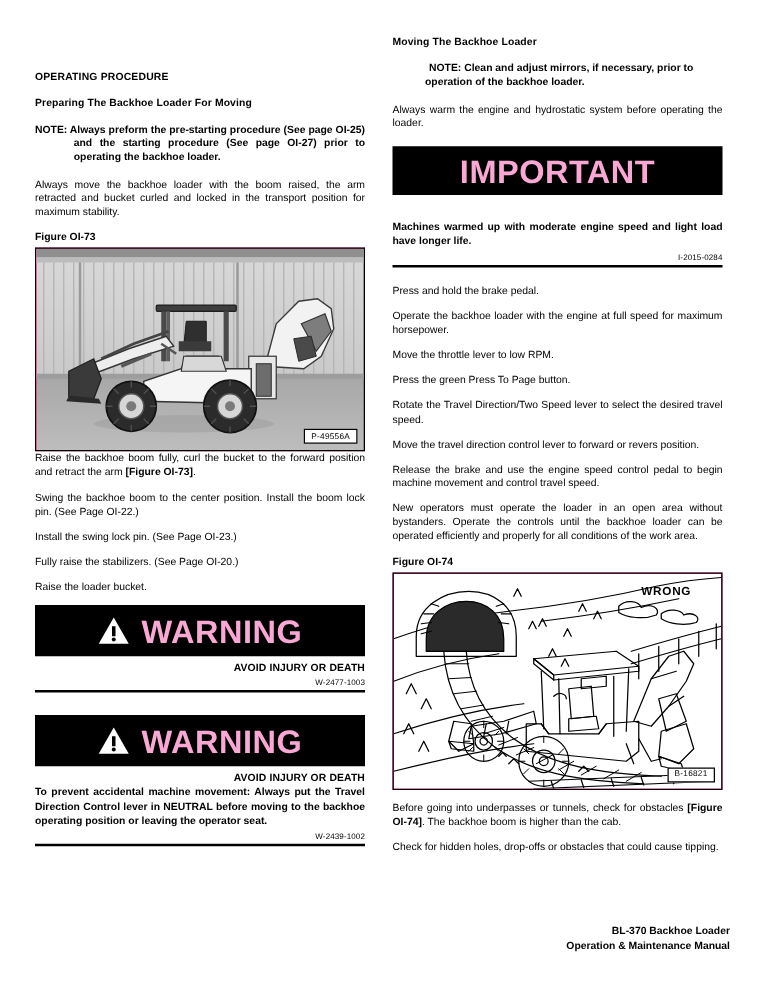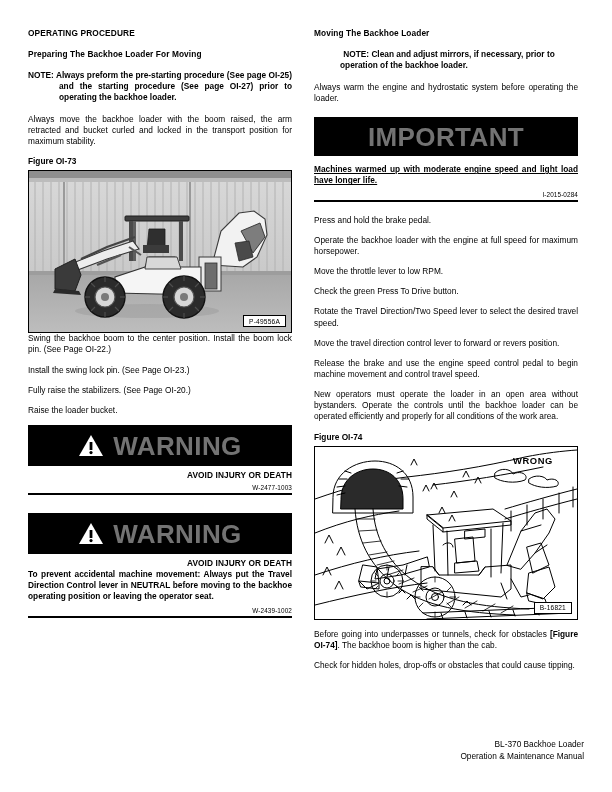--- a/index.html
+++ b/index.html
@@ -18,20 +18,21 @@
     width: 556px;
     display: flex;
     gap: 22px;
   }
   .col { width: 264px; }
 
   
   .h-section {
     font-size: 8.3px; font-weight: bold; letter-spacing: .15px;
     margin-bottom: 11px;
+    margin-top: 28px;
   }
   .h-sub {
     font-size: 8.3px; font-weight: bold; letter-spacing: .1px;
     margin-bottom: 11px;
   }
   .note {
     font-size: 8.3px; font-weight: bold; line-height: 1.32;
     text-align: justify; margin-bottom: 11px;
   }
   .note .note-body { display: block; padding-left: 31px; text-indent: -31px; }
@@ -77,21 +78,21 @@
     position: absolute;
     right: 24px; top: 8px;
     font-size: 9.4px; font-weight: bold;
     letter-spacing: .6px;
     z-index: 9;
   }
 
   
   .alert { margin-top: 9px; margin-bottom: 4px; }
   .alert-bar {
-    background: #000; color: #737373;
+    background: #000; color: #f9a8d4;
     height: 41px;
     display: flex; align-items: center; justify-content: center;
     gap: 9px;
   }
   .alert-bar.important-bar { height: 39px; }
   .alert-word {
     font-size: 26px; font-weight: bold;
     letter-spacing: .4px; line-height: 1;
     font-family: "Liberation Sans", sans-serif;
   }
@@ -114,21 +115,21 @@
     position: absolute;
     left: 28px; right: 28px; bottom: 30px;
     display: flex; align-items: flex-end;
   }
   .footer-page {
     font-size: 8.3px; font-weight: bold;
     width: 264px; text-align: center;
   }
   .footer-right {
     flex: 1; text-align: right;
-    font-size: 8.3px; font-weight: normal; line-height: 1.38;
+    font-size: 8.3px; font-weight: bold; line-height: 1.38;
   }
   .footer-right div { display: block; }
 </style>
 </head>
 <body>
 
 <div class="page">
 
   <div class="columns">
 
@@ -262,20 +263,23 @@
               <line x1="155" y1="147" x2="155" y2="142"></line>
                 <line x1="140" y1="140" x2="144" y2="136"></line>
               <line x1="134" y1="126" x2="139" y2="126"></line>
                 <line x1="140" y1="112" x2="144" y2="116"></line>
             </g>
           </g>
         </svg>
         <div class="fig-id">P-49556A</div>
       </div>
 
+      <p class="body">
+        <span>Raise the backhoe boom fully, curl the bucket to the forward position and retract the arm </span><b>[Figure OI-73]</b><span>.</span>
+      </p>
       <p class="body">Swing the backhoe boom to the center position. Install the boom lock pin. (See Page OI-22.)</p>
       <p class="body body-l">Install the swing lock pin. (See Page OI-23.)</p>
       <p class="body body-l">Fully raise the stabilizers. (See Page OI-20.)</p>
       <p class="body body-l">Raise the loader bucket.</p>
 
       <div class="alert">
         <div class="alert-bar">
           <svg class="tri" viewBox="0 0 26 23">
             <path d="M13 1 L25 22 L1 22 Z" fill="#ffffff"></path>
             <rect x="11.6" y="8" width="2.8" height="8" fill="#000000"></rect>
@@ -316,31 +320,31 @@
         </span>
         <b class="indent2">operation of the backhoe loader.</b>
       </div>
 
       <p class="body">Always warm the engine and hydrostatic system before operating the loader.</p>
 
       <div class="alert" style="margin-top:13px;">
         <div class="alert-bar important-bar">
           <span class="alert-word">IMPORTANT</span>
         </div>
-        <div class="alert-text" style="margin-top:8px;text-decoration:underline;">Machines warmed up with moderate engine speed and light load have longer life.</div>
+        <div class="alert-text" style="margin-top:20px;">Machines warmed up with moderate engine speed and light load have longer life.</div>
         <div class="alert-code">I-2015-0284</div>
         <div class="alert-rule"></div>
       </div>
 
       <div style="height:9px;"></div>
 
       <p class="body body-l">Press and hold the brake pedal.</p>
       <p class="body">Operate the backhoe loader with the engine at full speed for maximum horsepower.</p>
       <p class="body body-l">Move the throttle lever to low RPM.</p>
-      <p class="body body-l">Check the green Press To Drive button.</p>
+      <p class="body body-l">Press the green Press To Page button.</p>
       <p class="body">Rotate the Travel Direction/Two Speed lever to select the desired travel speed.</p>
       <p class="body">Move the travel direction control lever to forward or revers position.</p>
       <p class="body">Release the brake and use the engine speed control pedal to begin machine movement and control travel speed.</p>
       <p class="body">New operators must operate the loader in an open area without bystanders. Operate the controls until the backhoe loader can be operated efficiently and properly for all conditions of the work area.</p>
 
       <div class="fig-cap">Figure OI-74</div>
 
       <div class="fig-box">
         <span class="wrong-lbl">WRONG</span>
 

